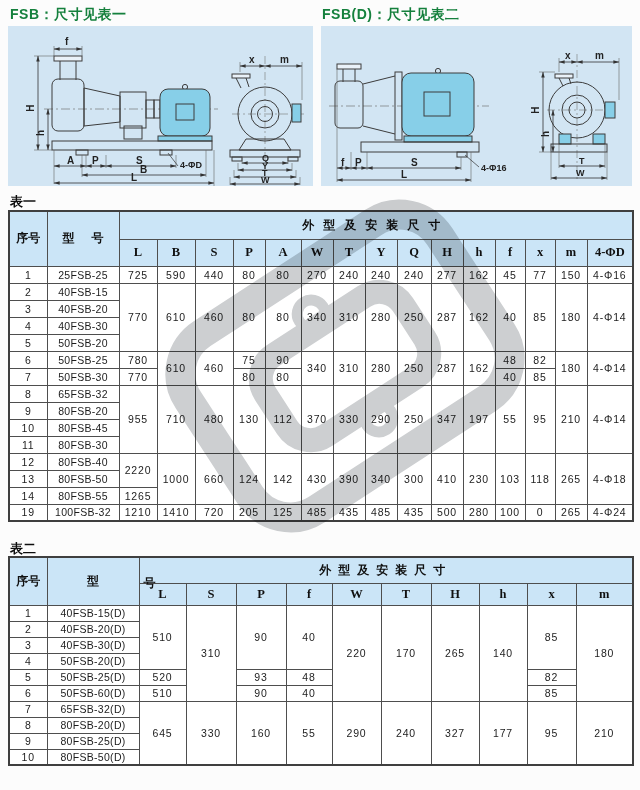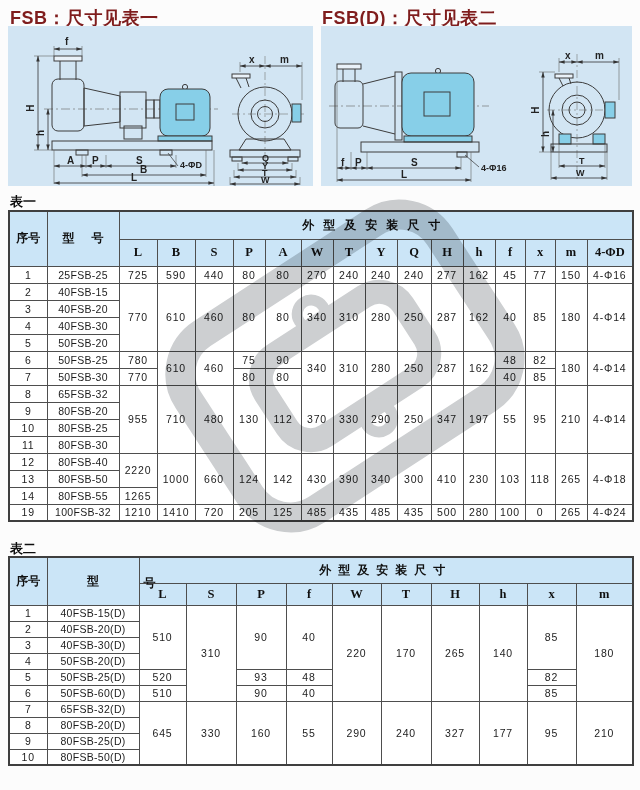--- a/index.html
+++ b/index.html
@@ -3,21 +3,21 @@
 <meta charset="utf-8">
 <style>
   html,body{margin:0;padding:0;}
   body{
     width:640px;height:790px;position:relative;overflow:hidden;
     background:#fcfcfc;
     font-family:"Liberation Sans",sans-serif;
     color:#161616;
   }
   .abs{position:absolute;}
-  .title{font-weight:bold;font-size:18px;letter-spacing:.5px;color:#7f1d1d;}
+  .title{font-weight:bold;font-size:14px;letter-spacing:.5px;color:#15803d;}
   .panel{background:#d2e5f3;}
   .tbl-label{font-weight:bold;font-size:13px;color:#0d0d0d;}
 
   table{border-collapse:collapse;table-layout:fixed;background:#fff;border:2px solid #3f3f3f;}
   th,td{border:1px solid #4e4e4e;padding:0;text-align:center;vertical-align:middle;overflow:visible;}
   thead th{background:#cbe5f7;}
   th.cn{font-size:12px;font-weight:bold;color:#101010;}
   th.dim{font-family:"Liberation Serif",serif;font-size:12.5px;font-weight:bold;color:#101010;}
   .span-h{letter-spacing:9px;font-size:12.5px;}
   #t2 .span-h{letter-spacing:7px;}
@@ -373,21 +373,21 @@
       <td class="n" rowspan="4">95</td>
       <td class="n" rowspan="4">210</td>
       <td class="n" rowspan="4">4-Φ14</td>
     </tr>
     <tr>
       <td class="n">9</td>
       <td class="mo">80FSB-20</td>
     </tr>
     <tr>
       <td class="n">10</td>
-      <td class="mo">80FSB-25</td>
+      <td class="mo">80FSB-45</td>
     </tr>
     <tr>
       <td class="n">11</td>
       <td class="mo">80FSB-30</td>
     </tr>
     <tr>
       <td class="n">12</td>
       <td class="mo">80FSB-40</td>
       <td class="n" rowspan="2">2220</td>
       <td class="n" rowspan="3">1000</td>

